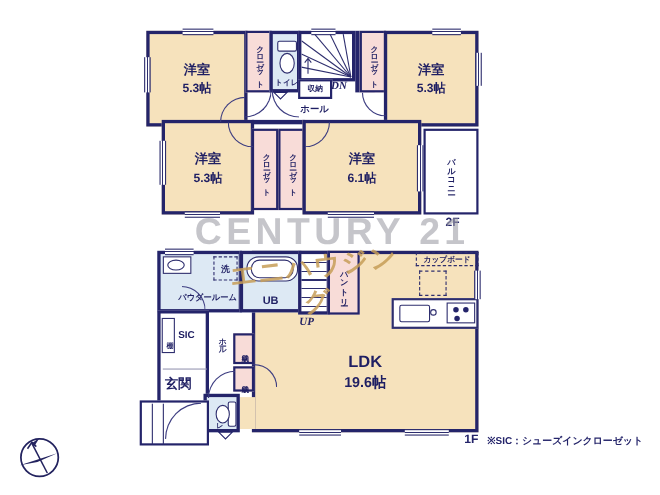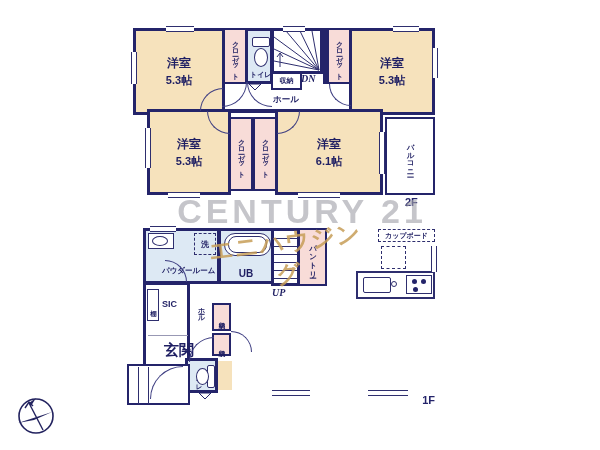--- a/index.html
+++ b/index.html
@@ -140,20 +140,26 @@
   <div class="win-h" style="left:168px;top:192px;width:32px"></div>
   <div class="win-h" style="left:298px;top:192px;width:42px"></div>
   <div class="win-v" style="left:379px;top:132px;height:42px"></div>
 
   <svg style="position:absolute;left:248px;top:83px" width="14" height="8">
     <polygon points="1,1 13,1 7,7" fill="#fff" stroke="#24246a" stroke-width="1"></polygon>
   </svg>
 
   <div class="floorlbl" style="left:405px;top:196px;width:30px;text-align:left">2F</div>
 
+  <div class="room" style="left:229px;top:228px;width:206px;height:165px">
+    <div class="rlabel" style="top:88px;height:40px">
+      <div class="ldkname">LDK</div>
+      <div class="ldksize">19.6帖</div>
+    </div>
+  </div>
 
   <div class="dashedbox" style="left:378px;top:229px;width:57px;height:13px">
     <span style="font-size:7px;font-weight:bold">カップボード</span>
   </div>
   <div class="dashedbox" style="left:381px;top:246px;width:25px;height:23px"></div>
   <div class="fixture" style="left:356px;top:271px;width:79px;height:28px;border-width:2px"></div>
   <div class="fixture" style="left:363px;top:277px;width:28px;height:16px;border-radius:2px"></div>
   <div class="fixture" style="left:391px;top:281px;width:6px;height:6px;border-radius:50%"></div>
   <div class="fixture" style="left:406px;top:275px;width:26px;height:19px"></div>
   <div style="position:absolute;left:412px;top:279px;width:5px;height:5px;border-radius:50%;background:#24246a"></div>
@@ -180,21 +186,21 @@
   </div>
   <div class="stairlbl" style="left:272px;top:287px">UP</div>
 
   <div class="room pink" style="left:298px;top:228px;width:29px;height:58px">
     <div class="vtext" style="font-size:7.5px">パントリー</div>
   </div>
 
   <div class="room white" style="left:143px;top:282px;width:47px;height:99px">
     <div class="divline" style="left:2px;top:50px;width:40px"></div>
     <div class="htext" style="left:16px;top:14px;font-size:9px">SIC</div>
-    <div class="htext" style="left:18px;top:56px;font-size:15px">玄関</div>
+    <div class="htext" style="left:4px;top:56px;font-size:12px">玄関</div>
     <div class="fixture" style="left:1px;top:4px;width:12px;height:32px">
       <div class="vtext" style="font-size:6.5px">棚</div>
     </div>
   </div>
 
   <div class="vtext" style="left:196px;top:302px;transform:none;font-size:7px">ホール</div>
 
   <div class="room pink" style="left:212px;top:303px;width:19px;height:28px">
     <div class="vtext" style="font-size:6.5px">収納</div>
   </div>
@@ -222,20 +228,21 @@
   <div class="arc tr" style="left:231px;top:331px;width:21px;height:21px"></div>
   <div class="arc tr" style="left:165px;top:260px;width:22px;height:22px"></div>
   <div class="arc tl" style="left:150px;top:366px;width:33px;height:33px"></div>
 
   <div class="win-h" style="left:150px;top:226px;width:26px"></div>
   <div class="win-v" style="left:431px;top:246px;height:26px"></div>
   <div class="win-h" style="left:272px;top:390px;width:38px"></div>
   <div class="win-h" style="left:368px;top:390px;width:40px"></div>
 
   <div class="floorlbl" style="left:410px;top:394px;width:25px;text-align:right">1F</div>
+  <div class="note" style="left:443px;top:394px">※SIC：シューズインクローゼット</div>
 
   <svg style="position:absolute;left:12px;top:392px" width="48" height="48">
     <circle cx="24" cy="24" r="17" fill="none" stroke="#23235f" stroke-width="1.6"></circle>
     <line x1="31" y1="38" x2="17" y2="11" stroke="#23235f" stroke-width="1.4"></line>
     <path d="M13 16 L17 10 L21 14" fill="none" stroke="#23235f" stroke-width="1.4"></path>
     <polygon points="6,31 40,20 22,28" fill="#23235f"></polygon>
     <path d="M17 11 l7 -5 l-5 8 z" fill="#23235f"></path>
   </svg>
 
   <div class="wm-brand">CENTURY 21</div>

